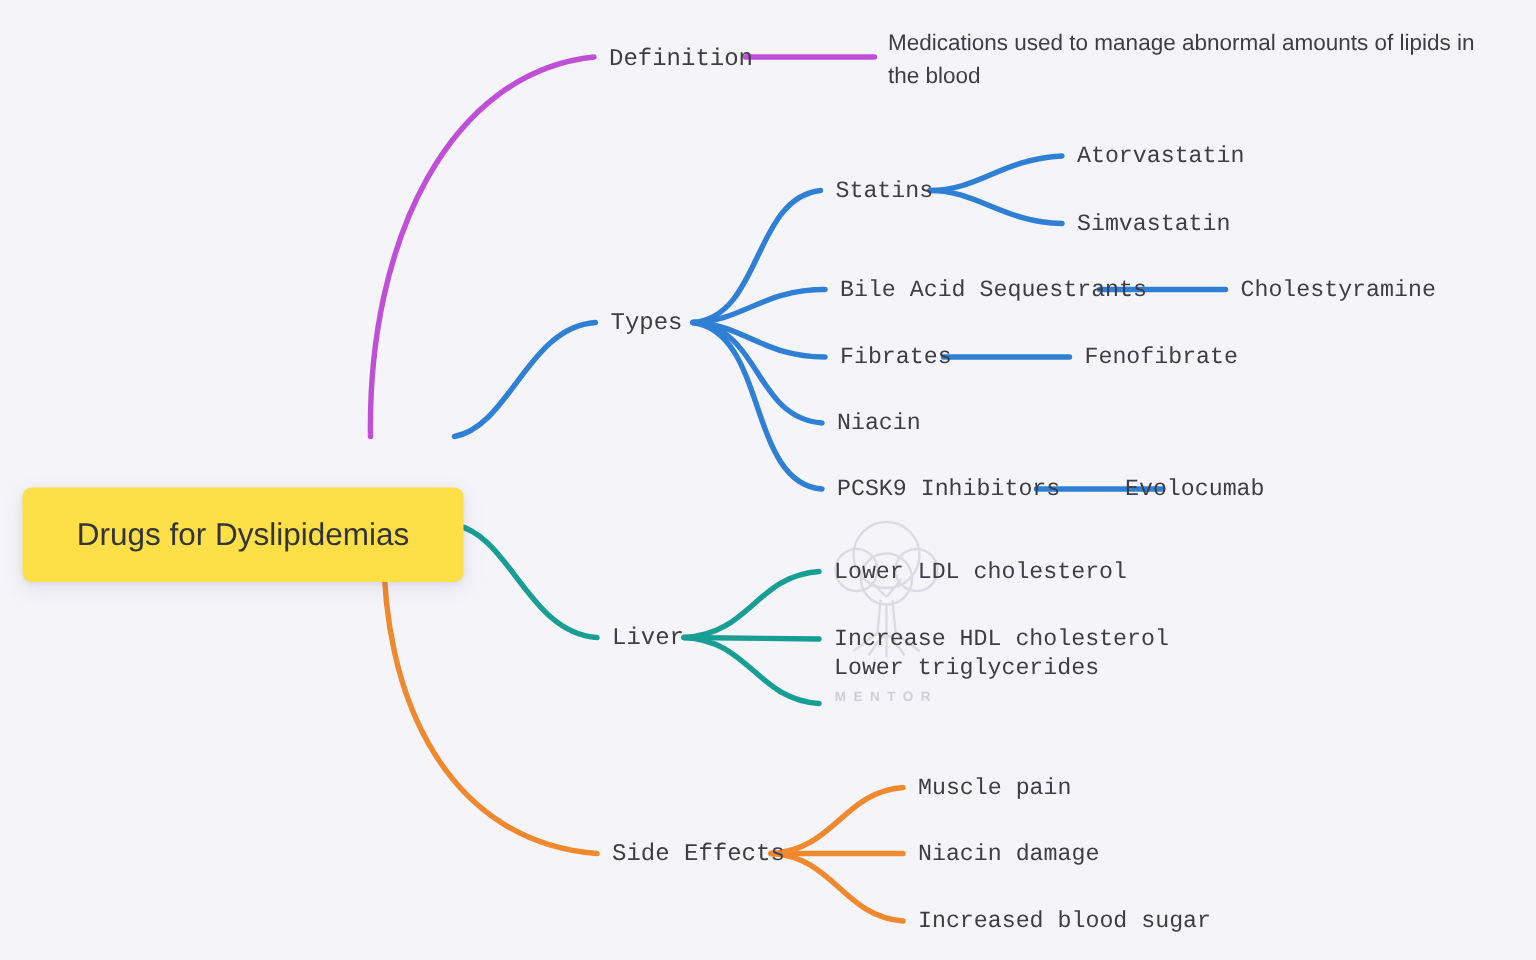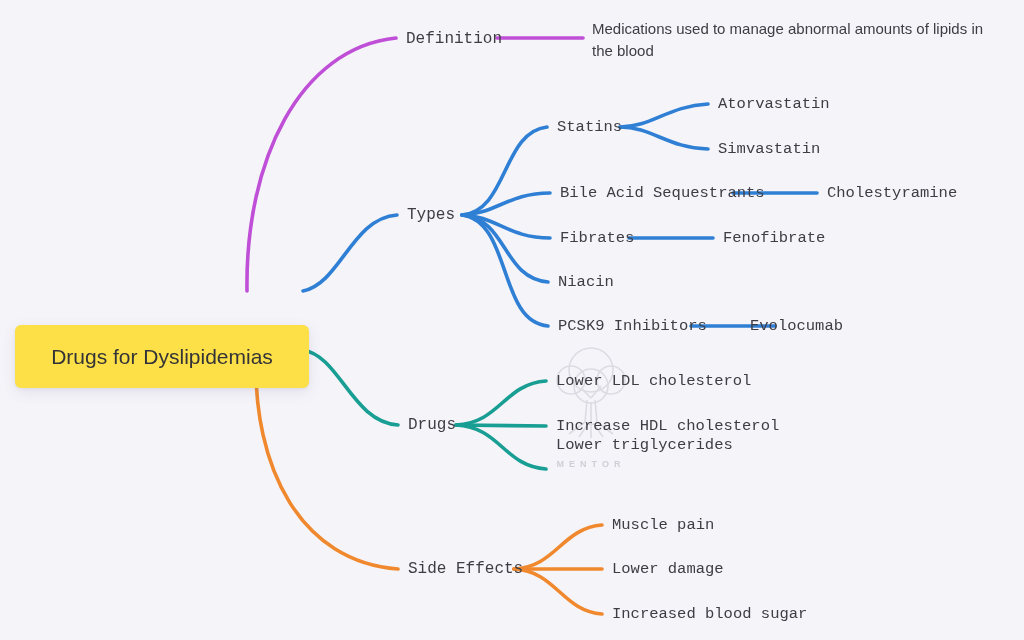--- a/index.html
+++ b/index.html
@@ -116,37 +116,37 @@
       <path d="M 514,569 C 556,571 562,611 602,614"></path>
     </g>
   </svg>
 
   <div class="root-card">
     <span>Drugs for Dyslipidemias</span>
   </div>
 
   <div class="label" style="left:406px;top:39px">Definition</div>
   <div class="label" style="left:407px;top:215px">Types</div>
-  <div class="label" style="left:408px;top:425px">Drugs</div>
+  <div class="label" style="left:408px;top:425px">Liver</div>
   <div class="label" style="left:408px;top:569px">Side Effects</div>
 
   <div class="note" style="left:592px;top:18px">Medications used to manage abnormal amounts of lipids in the blood</div>
 
   <div class="label child" style="left:557px;top:127px">Statins</div>
   <div class="label child" style="left:718px;top:104px">Atorvastatin</div>
   <div class="label child" style="left:718px;top:149px">Simvastatin</div>
   <div class="label child" style="left:560px;top:193px">Bile Acid Sequestrants</div>
   <div class="label child" style="left:827px;top:193px">Cholestyramine</div>
   <div class="label child" style="left:560px;top:238px">Fibrates</div>
   <div class="label child" style="left:723px;top:238px">Fenofibrate</div>
   <div class="label child" style="left:558px;top:282px">Niacin</div>
   <div class="label child" style="left:558px;top:326px">PCSK9 Inhibitors</div>
   <div class="label child" style="left:750px;top:326px">Evolocumab</div>
 
   <div class="label child" style="left:556px;top:426px">Increase HDL cholesterol</div>
   <div class="label child" style="left:556px;top:381px">Lower LDL cholesterol</div>
   <div class="label child" style="left:556px;top:445px">Lower triglycerides</div>
 
   <div class="label child" style="left:612px;top:525px">Muscle pain</div>
-  <div class="label child" style="left:612px;top:569px">Lower damage</div>
+  <div class="label child" style="left:612px;top:569px">Niacin damage</div>
   <div class="label child" style="left:612px;top:614px">Increased blood sugar</div>
 
 </div>
 
 </body></html>

